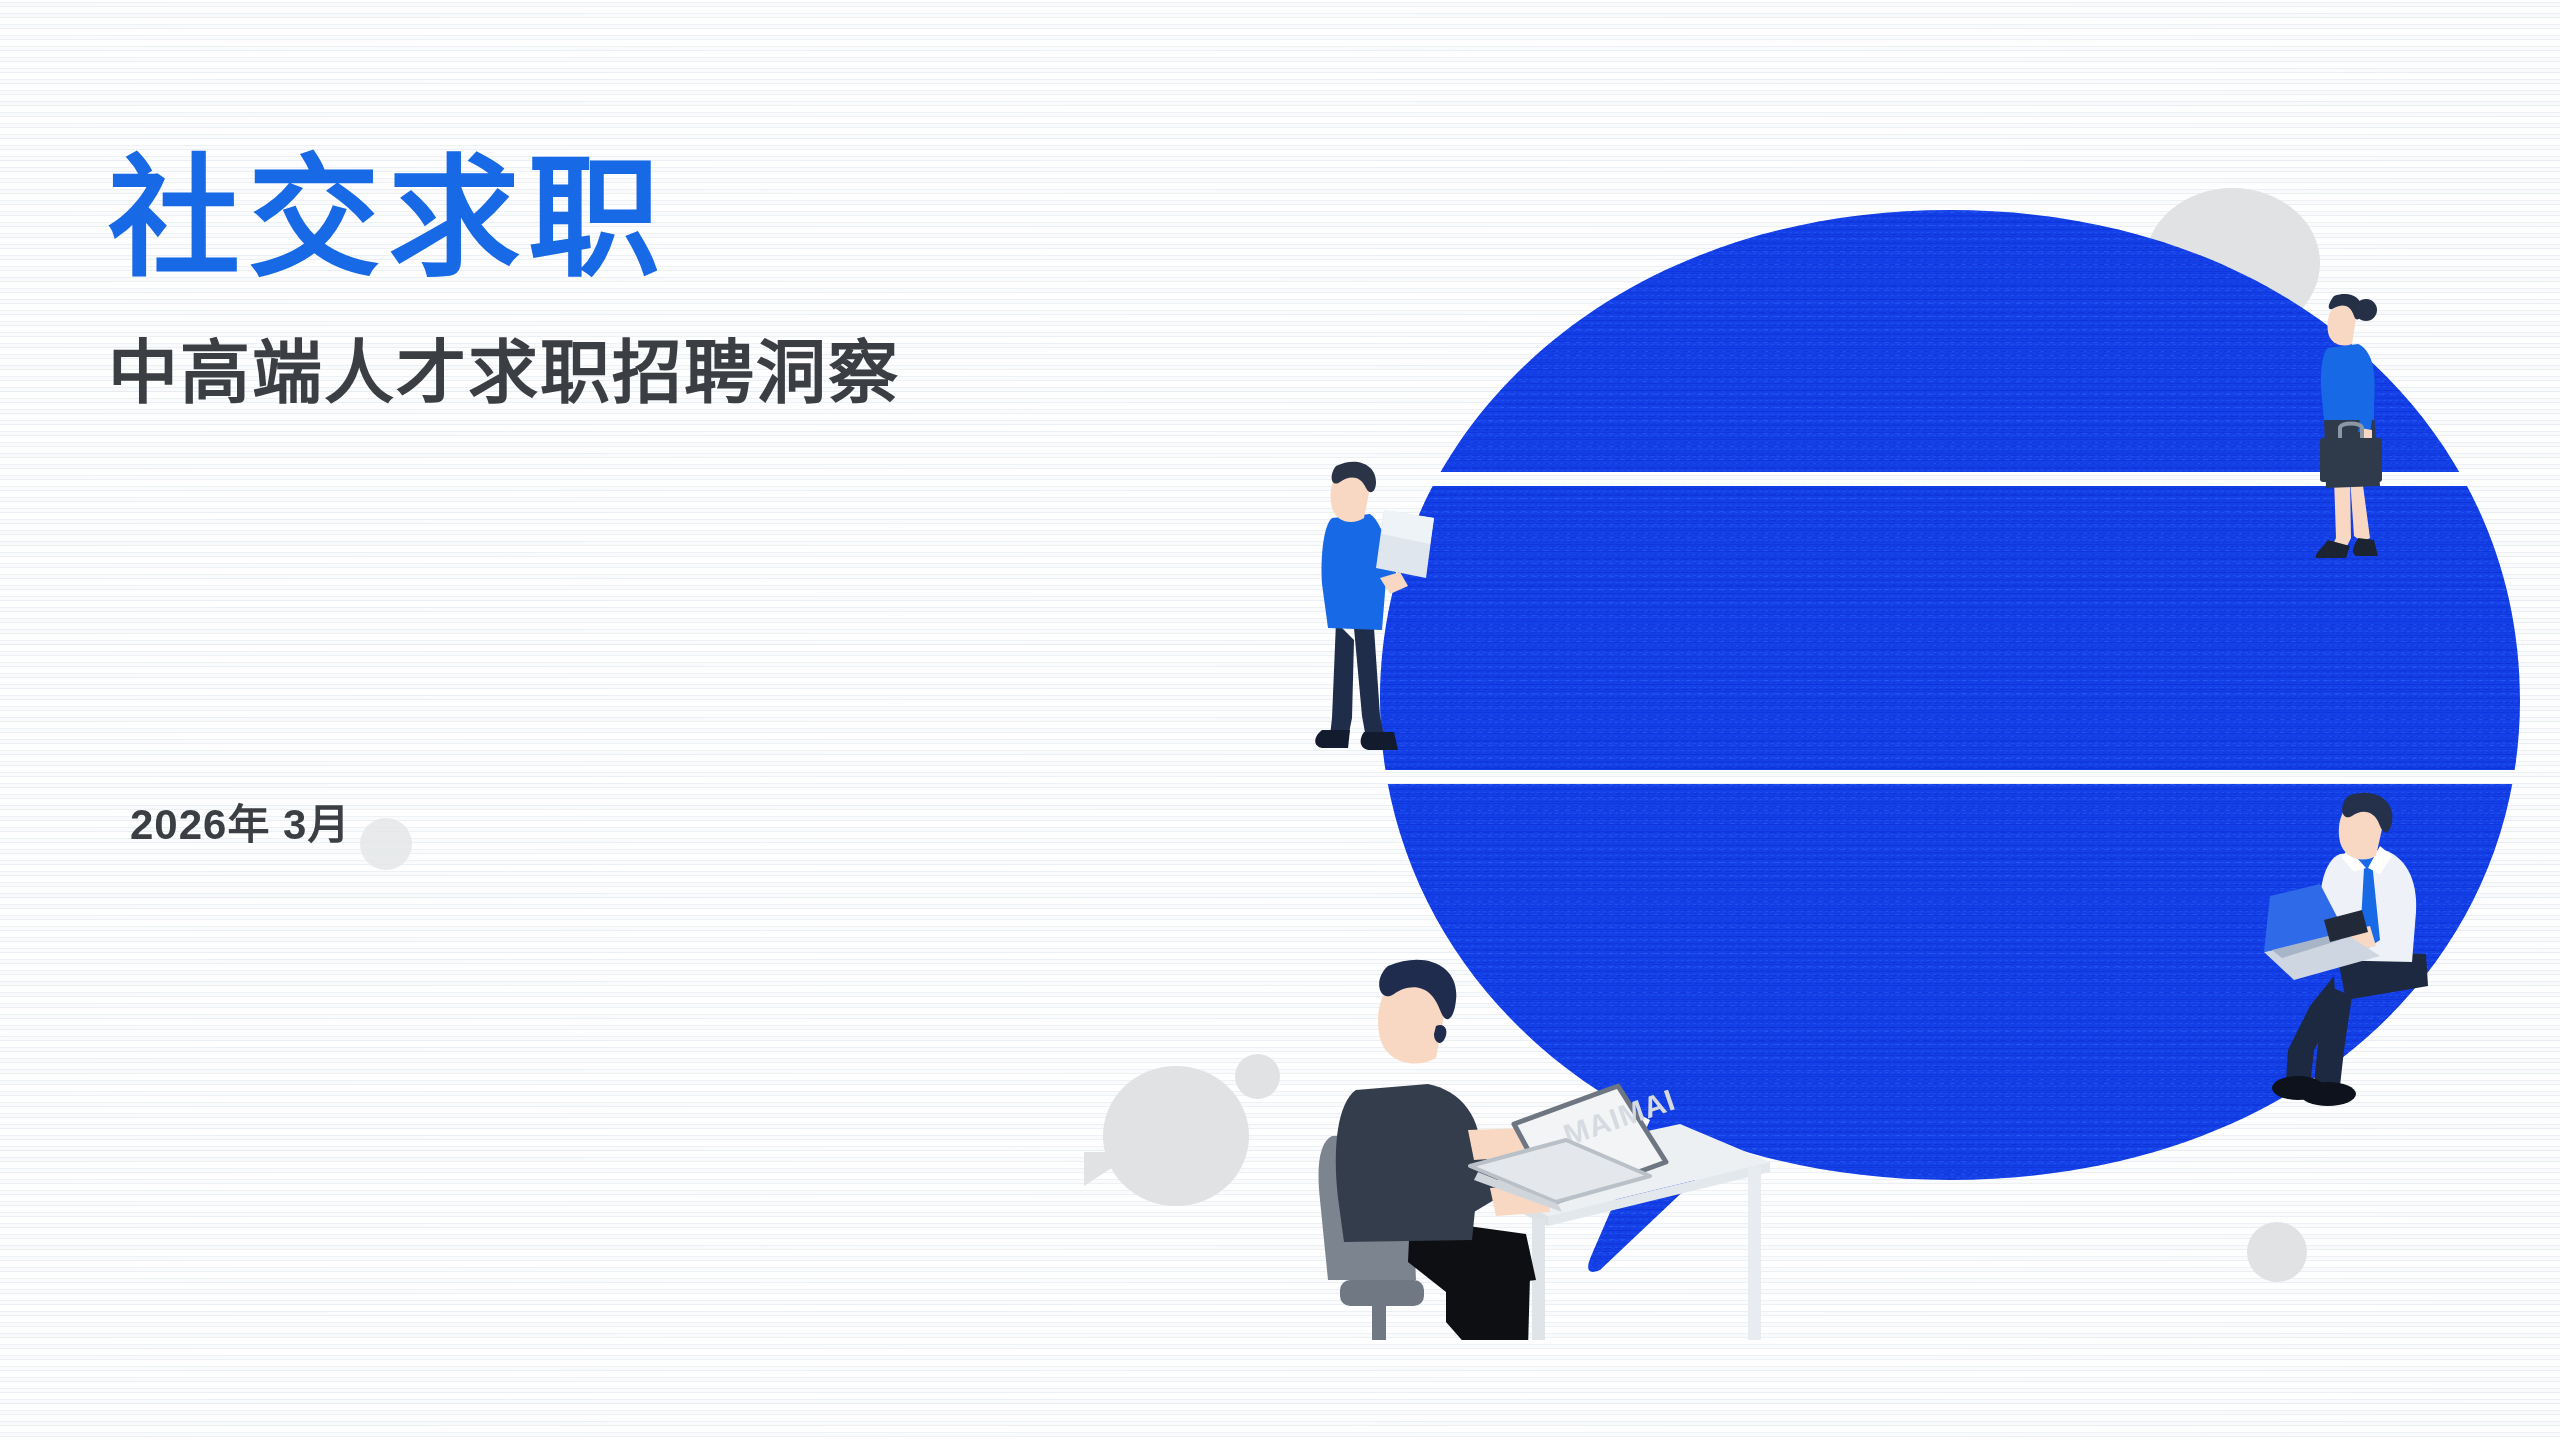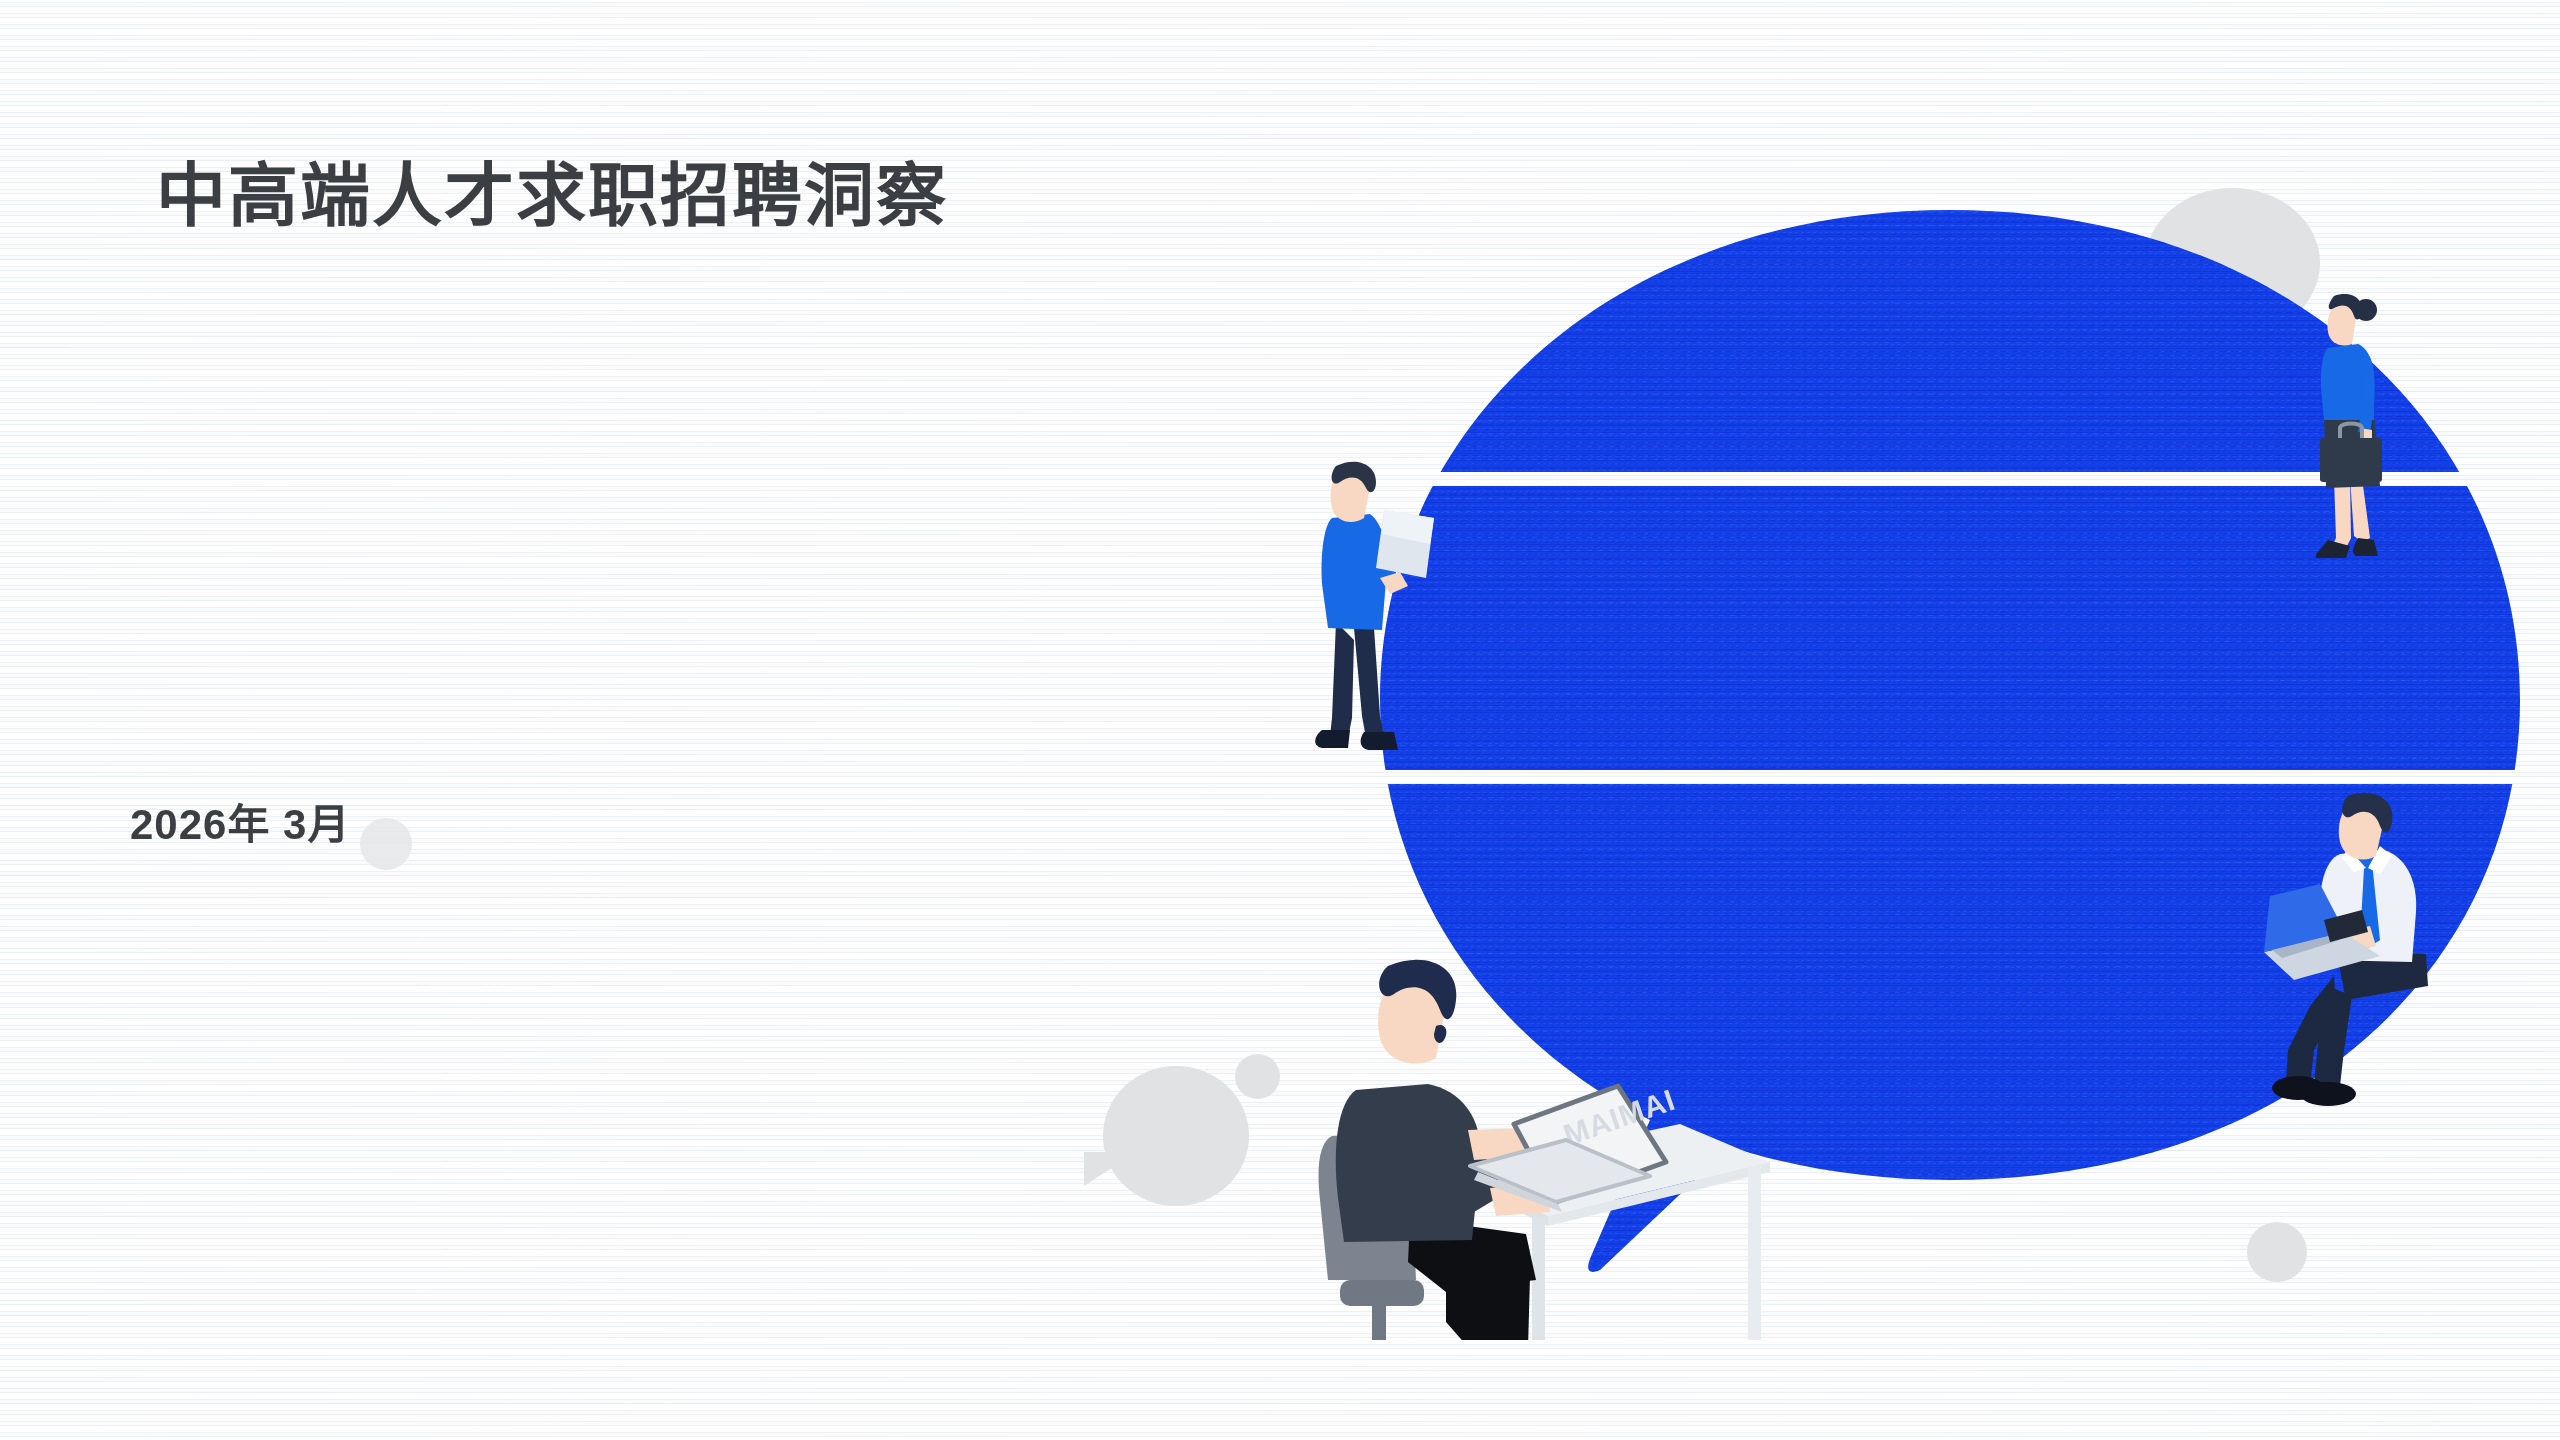--- a/index.html
+++ b/index.html
@@ -75,21 +75,21 @@
   .title-sub {
     font-family: "Liberation Sans", "DejaVu Sans", sans-serif;
     font-weight: 700;
     font-size: 70px;
     line-height: 1.32;
     letter-spacing: 1px;
     color: #3b3e43;
     margin: 0;
     white-space: nowrap;
   }
-  .title-sub.line2 { letter-spacing: 2px; margin-left: 48px; }
+  .title-sub.line2 { letter-spacing: 2px; }
   .pub-date {
     position: absolute;
     left: 130px;
     top: 790px;
     font-size: 42px;
     font-weight: 700;
     letter-spacing: 1px;
     color: #3b3e43;
     z-index: 6;
     white-space: nowrap;
@@ -130,20 +130,21 @@
   <div class="deco deco-bubble-body" style="left:1103px; top:1066px; width:146px; height:140px;"></div>
   <div class="deco deco-bubble-tail" style="left:1084px; top:1152px; border-width:34px 52px 0 0; border-color:#e0e2e4 transparent transparent transparent;"></div>
 
   <div class="deco deco-circle" style="left:1235px; top:1054px; width:45px; height:45px;"></div>
 
   <div class="deco deco-circle" style="left:2247px; top:1222px; width:60px; height:60px;"></div>
 
   <div class="deco deco-circle" style="left:360px; top:818px; width:52px; height:52px; background:#e4e6e8; opacity:.85;"></div>
 
   <div id="text-col">
+    <h1 class="title-main">社交求职</h1>
     <div class="title-sub line2">中高端人才求职招聘洞察</div>
   </div>
 
   <div class="pub-date">2026年 3月</div>
 
 
   <div id="illustration">
     <svg viewBox="0 0 1330 1160" xmlns="http://www.w3.org/2000/svg">
       <defs>
 

